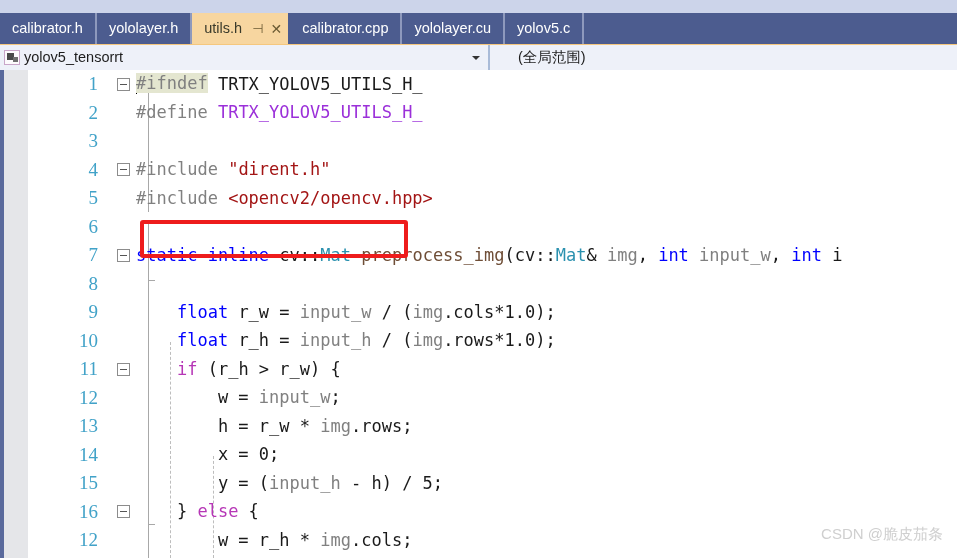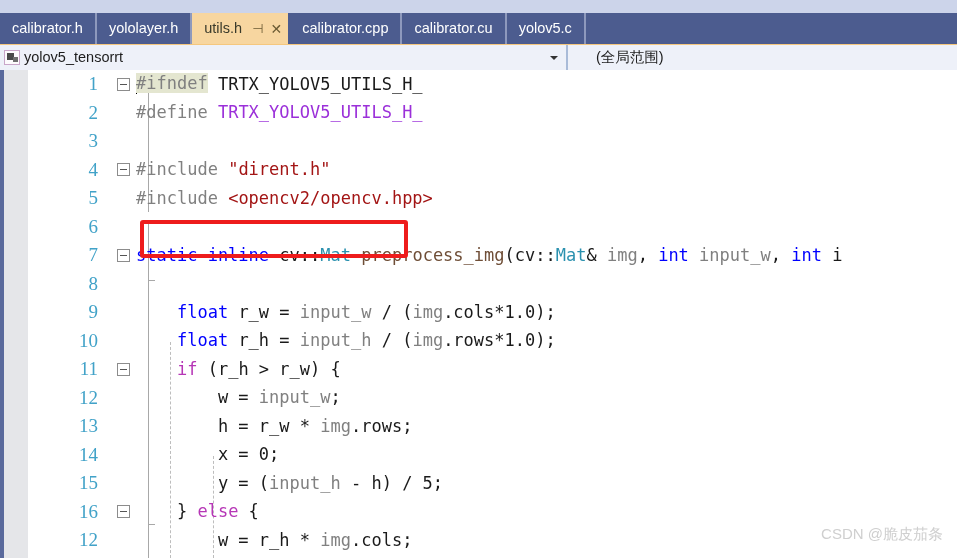--- a/index.html
+++ b/index.html
@@ -81,21 +81,21 @@
     align-items: stretch;
   }
   .nav-combo {
     position: relative;
     display: flex;
     align-items: center;
     background: #eef1f9;
     border-right: 2px solid #a9bbd8;
     box-sizing: border-box;
   }
-  .nav-combo.project { width: 568px; padding-left: 4px; }
+  .nav-combo.project { width: 490px; padding-left: 4px; }
   .nav-combo.scope   { flex: 1; padding-left: 28px; border-right: 0; }
   .proj-icon {
     width: 16px; height: 15px;
     margin-right: 4px;
     position: relative;
     border: 1px solid #c9a6c9;
     background: #fdfbfd;
     box-sizing: border-box;
     flex: 0 0 auto;
   }
@@ -276,21 +276,21 @@
         <span class="tab-label">utils.h</span>
         <span class="tab-icons">
           <span class="pin-icon">⊣</span>
           <span class="close-icon">✕</span>
         </span>
       </div>
       <div class="tab">
         <span class="tab-label">calibrator.cpp</span>
       </div>
       <div class="tab">
-        <span class="tab-label">calibrator.cu</span>
+        <span class="tab-label">yololayer.cu</span>
       </div>
       <div class="tab">
         <span class="tab-label">yolov5.c</span>
       </div>
     </div>
 
   <div class="navbar">
     <div class="nav-combo project">
       <span class="proj-icon"></span>
       <span class="nav-text">yolov5_tensorrt</span>

